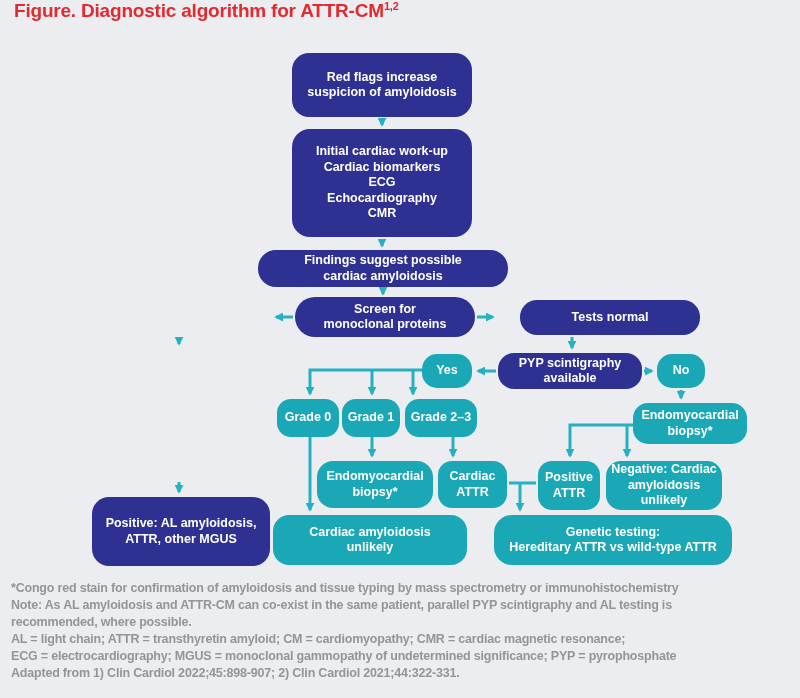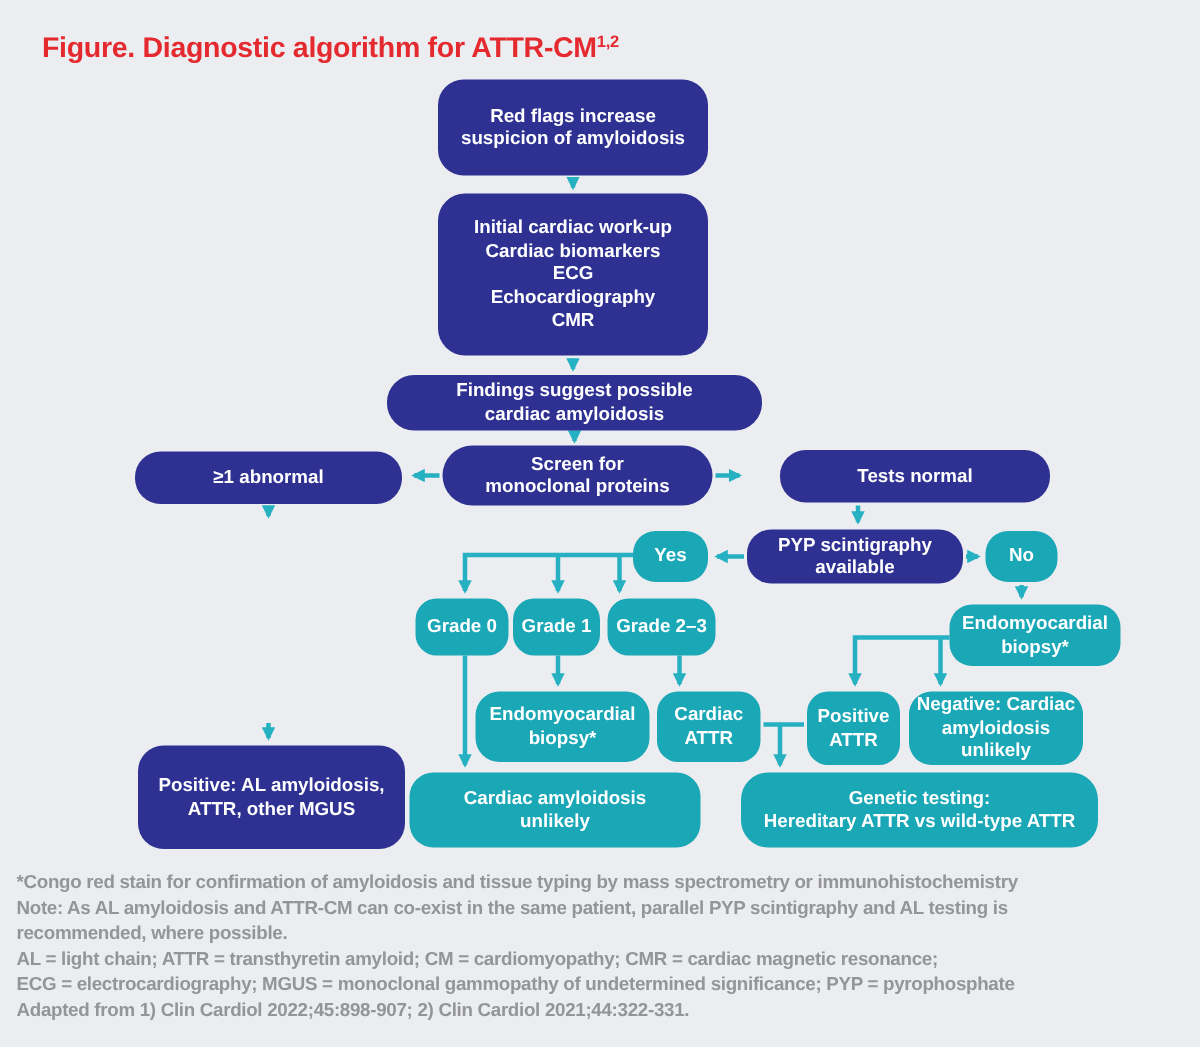--- a/index.html
+++ b/index.html
@@ -2,21 +2,21 @@
 <html style="--background: #ecedf0; --navy: #2e3192; --teal: #1aa7b6; --arrow: #26b1c2; --title-red: #e4292f; --footnote-gray: #939598; --box-text: #ffffff;"><head>
 <meta charset="utf-8">
 <style>
   :root{
     --background:#ecedf0; --navy:#2e3192; --teal:#1aa7b6; --arrow:#26b1c2;
     --title-red:#e4292f; --footnote-gray:#939598; --box-text:#ffffff;
   }
   html,body{margin:0;padding:0;}
   body{font-family:"Liberation Sans",sans-serif;}
   .figure{position:relative;width:800px;height:698px;background:var(--background);overflow:hidden;}
-  .title{position:absolute;left:14px;top:22px;color:var(--title-red);font-size:19px;font-weight:bold;letter-spacing:-0.2px;margin-left:14px;}
+  .title{position:absolute;left:14px;top:0;color:var(--title-red);font-size:19px;font-weight:bold;letter-spacing:-0.2px;}
   .title sup{font-size:11px;font-weight:bold;}
   .node{position:absolute;display:flex;align-items:center;justify-content:center;
         color:var(--box-text);font-weight:bold;font-size:12.5px;line-height:15.5px;
         text-align:center;box-sizing:border-box;padding:10px 4px;}
   .node span{white-space:pre-line;}
   .navy{background:var(--navy);}
   .teal{background:var(--teal);}
   svg.connectors{position:absolute;left:0;top:0;pointer-events:none;}
   svg.connectors path{stroke:var(--arrow);stroke-width:3;fill:none;}
   svg.connectors marker path{fill:var(--arrow);stroke:none;}
@@ -70,23 +70,20 @@
 Echocardiography
 CMR</span>
     </div>
   <div class="node navy" style="left:258px;top:250px;width:250px;height:37px;border-radius:18px">
       <span>Findings suggest possible
 cardiac amyloidosis</span>
     </div>
   <div class="node navy" style="left:295px;top:297px;width:180px;height:40px;border-radius:20px">
       <span>Screen for
 monoclonal proteins</span>
-    </div>
-  <div class="node navy" style="left:90px;top:301px;width:178px;height:35px;border-radius:17px">
-      <span>≥1 abnormal</span>
     </div>
   <div class="node navy" style="left:520px;top:300px;width:180px;height:35px;border-radius:17px">
       <span>Tests normal</span>
     </div>
   <div class="node navy" style="left:92px;top:497px;width:178px;height:69px;border-radius:17px">
       <span>Positive: AL amyloidosis,
 ATTR, other MGUS</span>
     </div>
   <div class="node navy" style="left:498px;top:353px;width:144px;height:36px;border-radius:16px">
       <span>PYP scintigraphy

